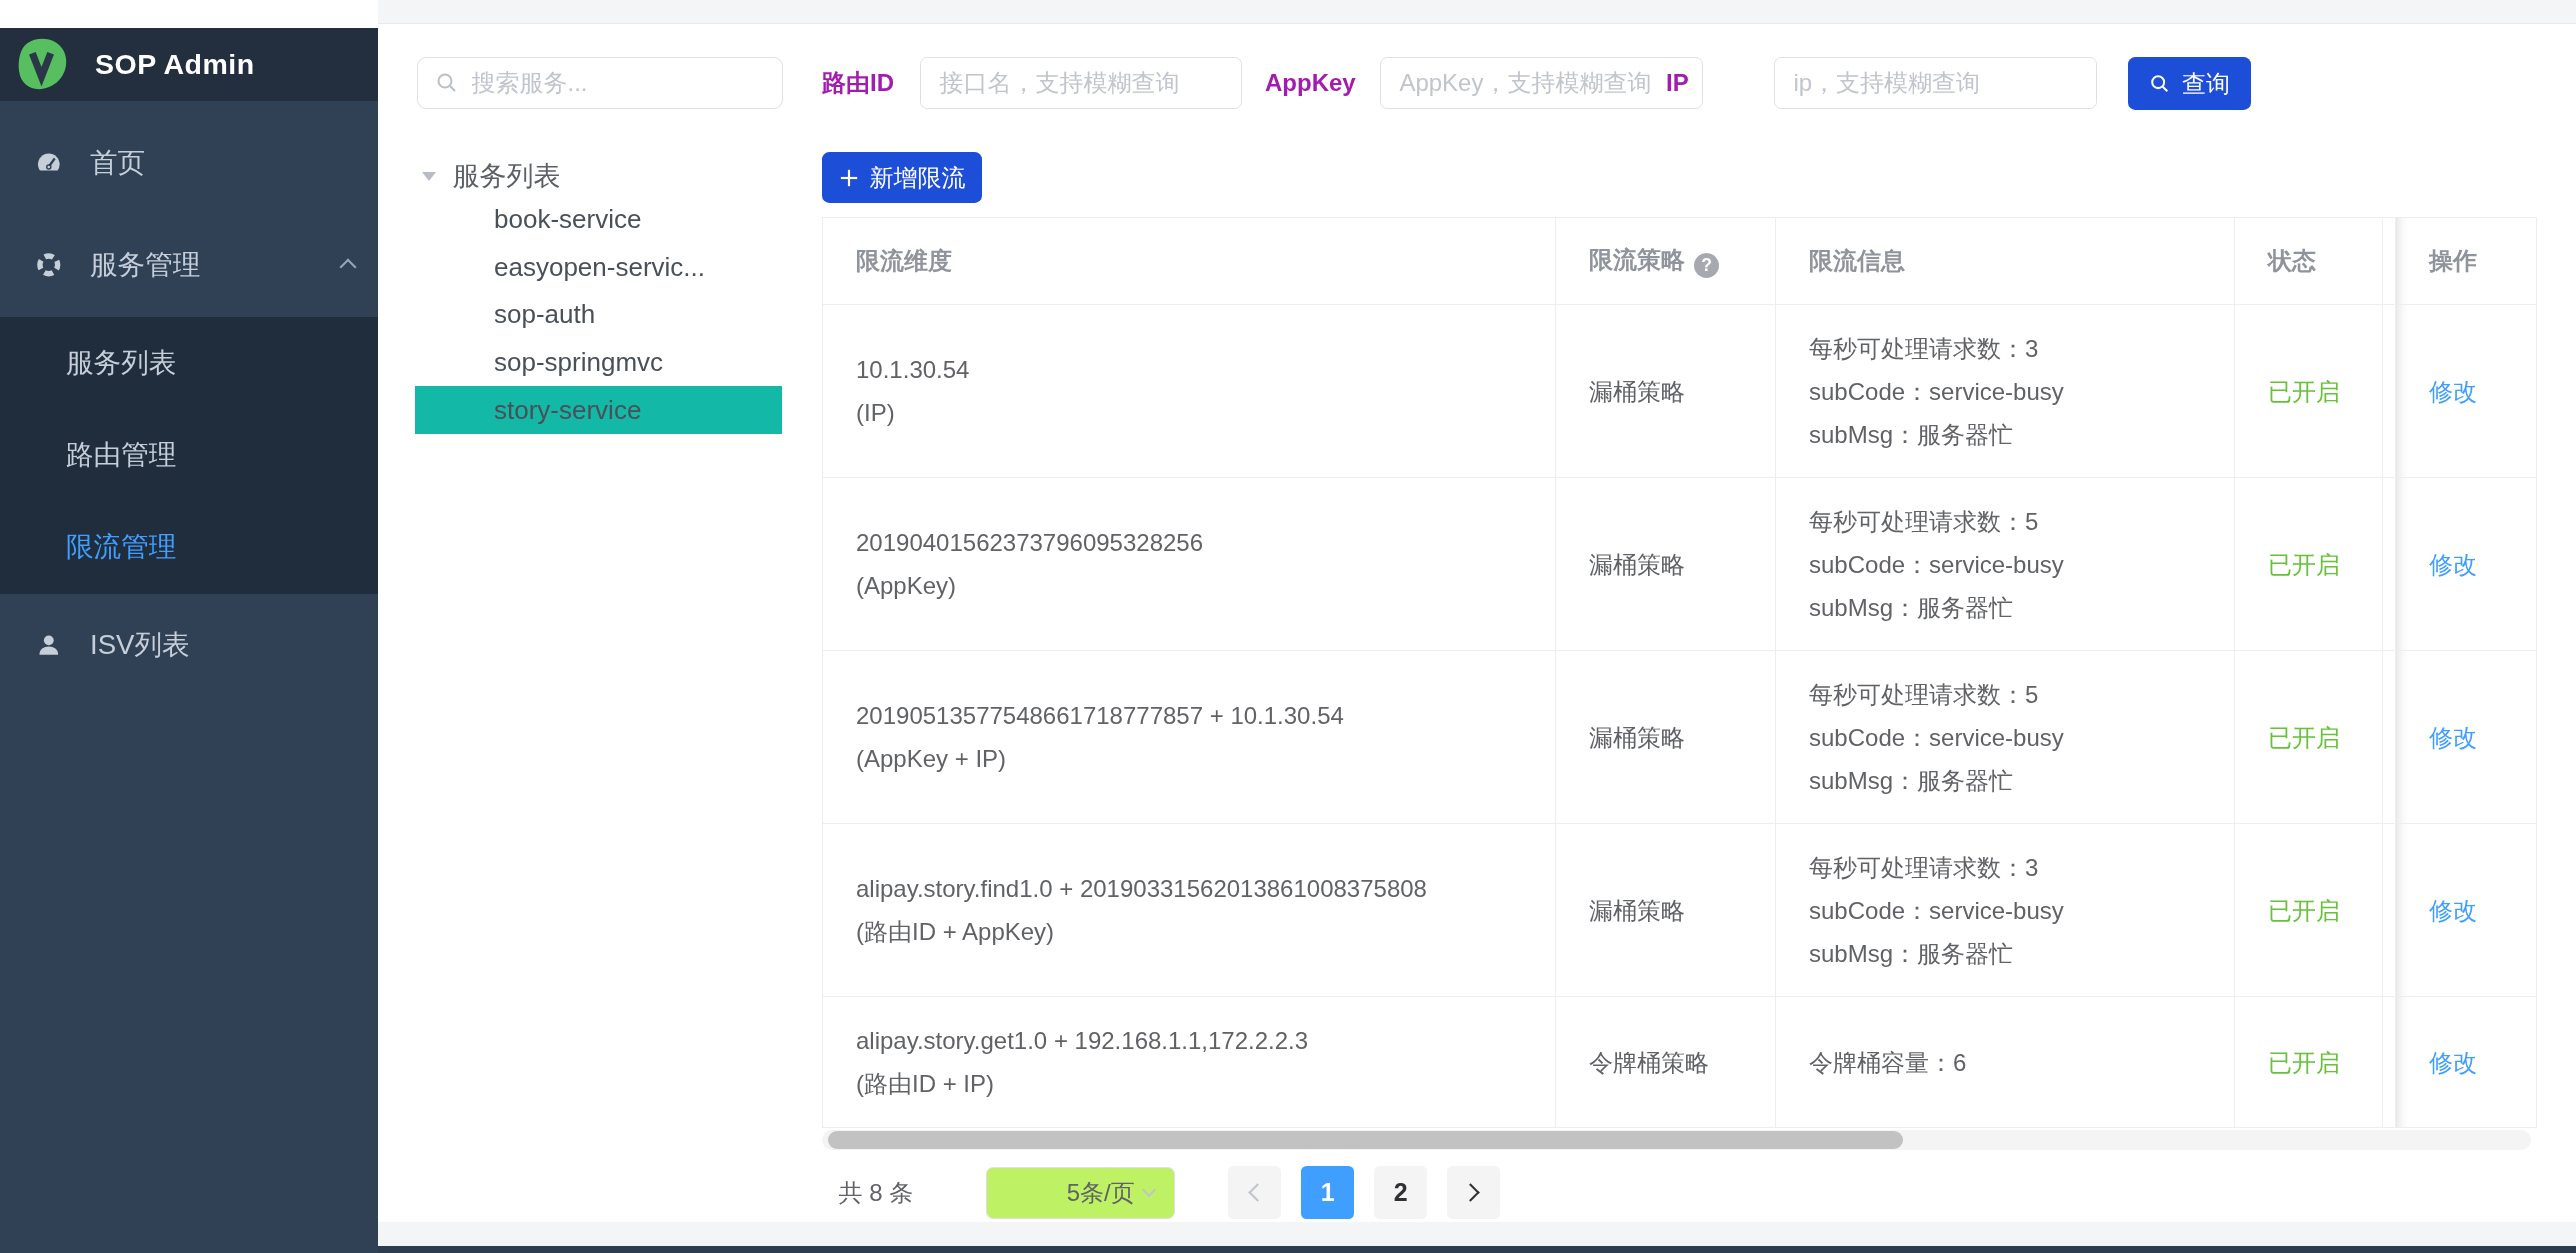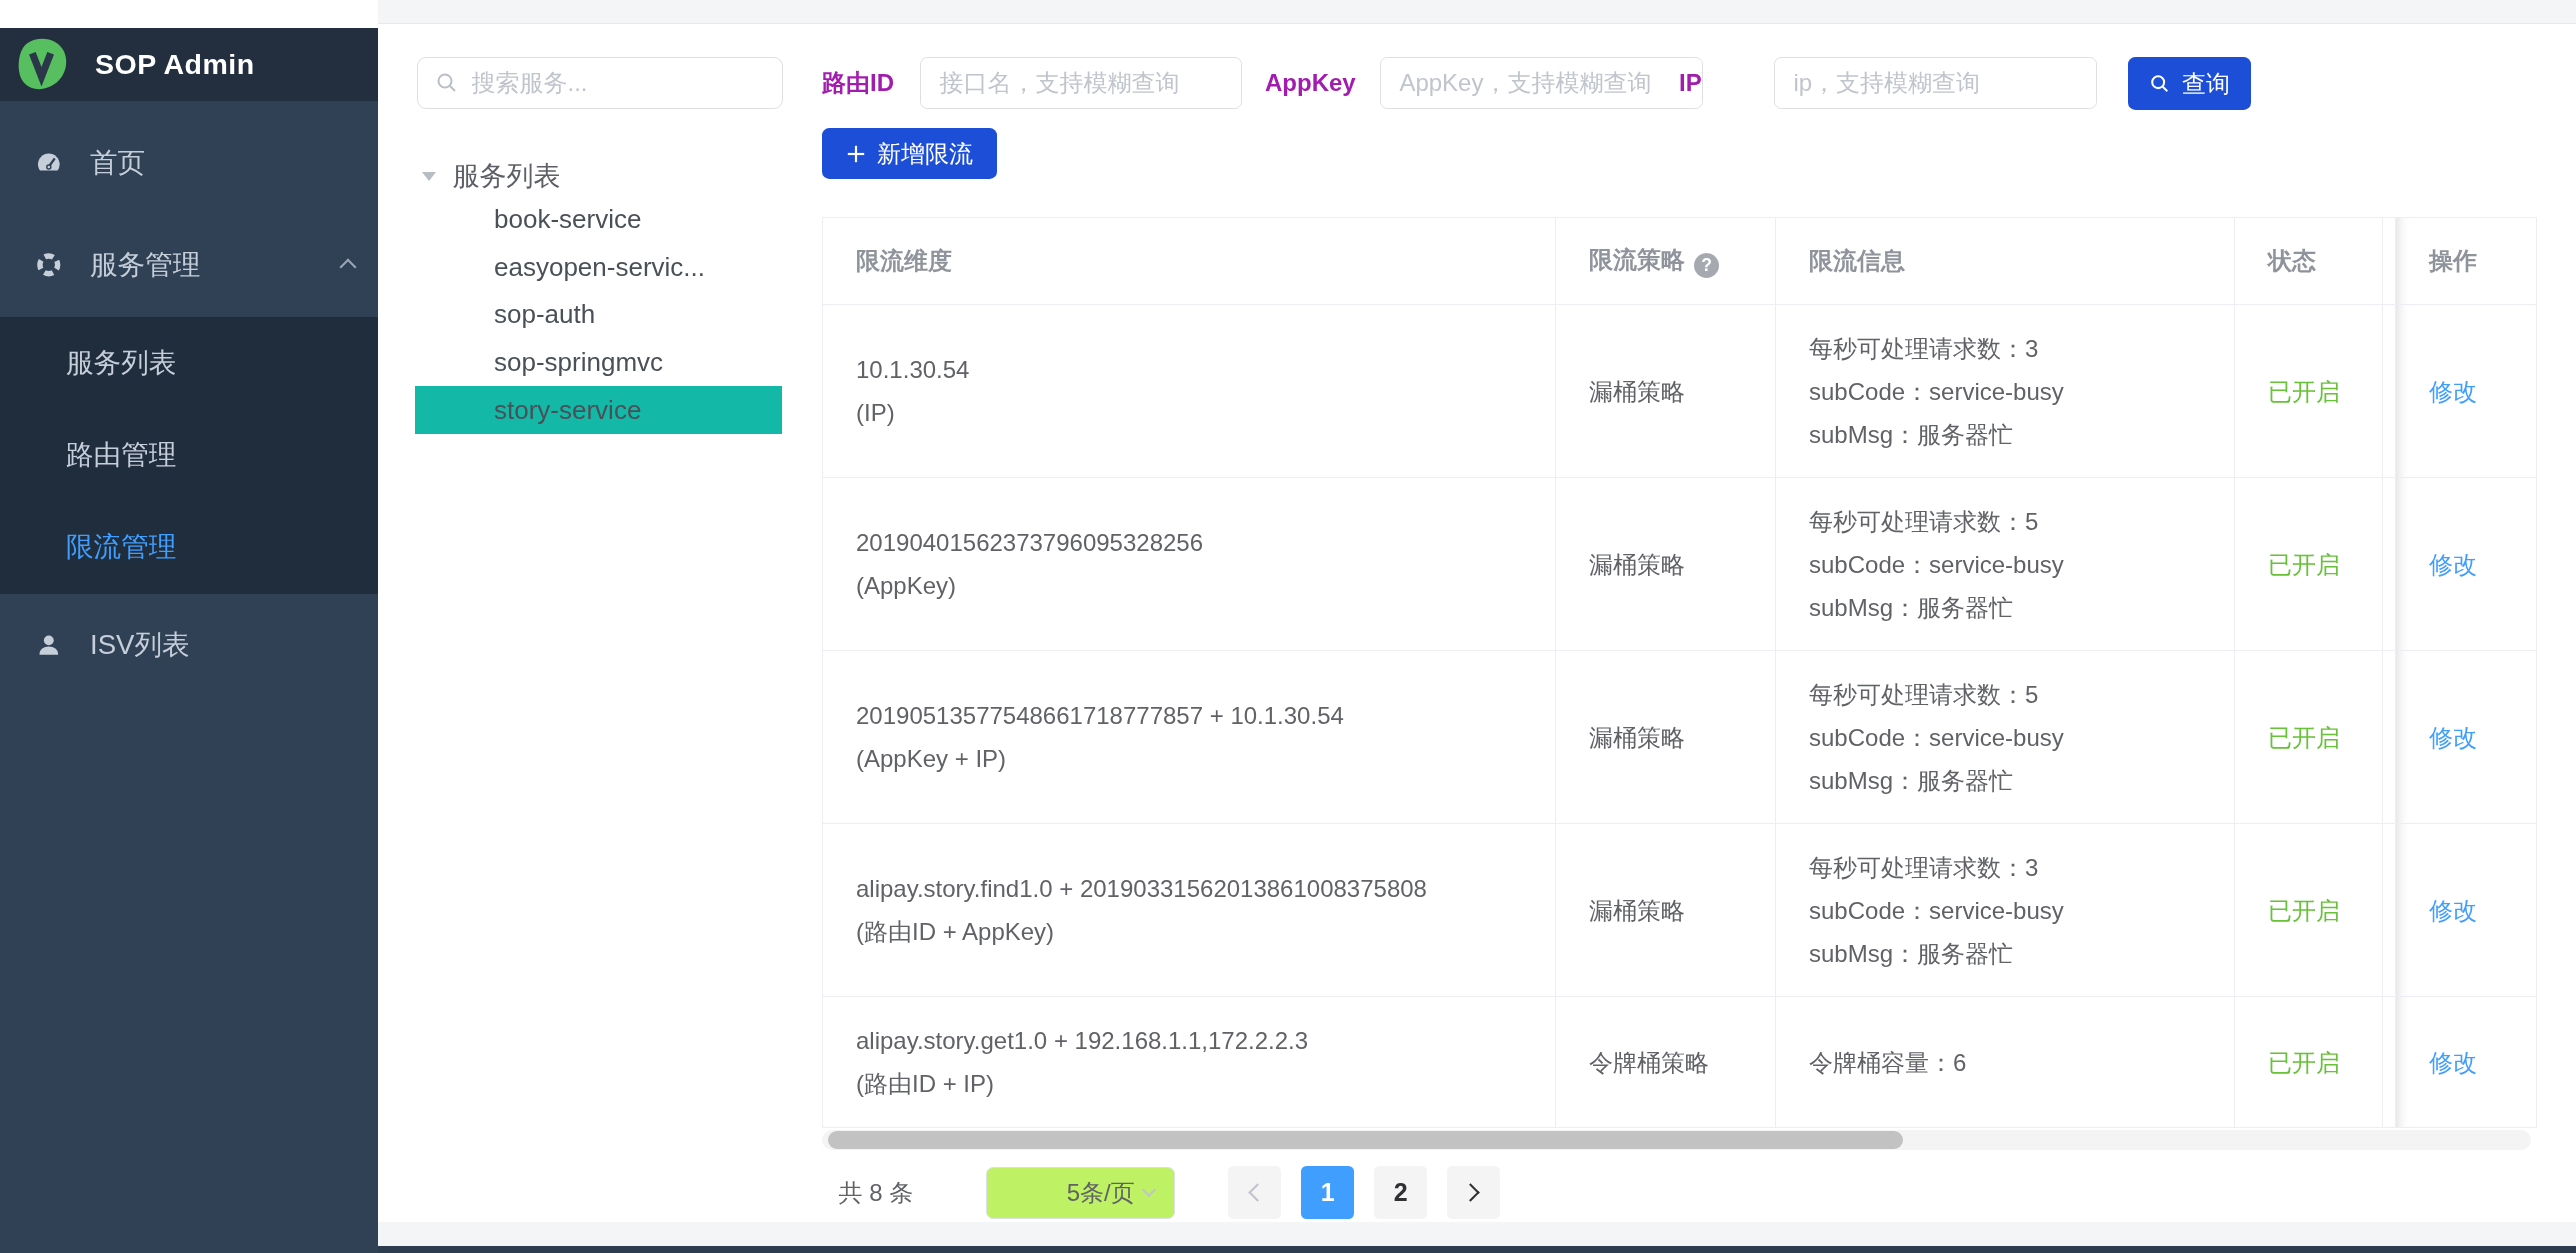--- a/index.html
+++ b/index.html
@@ -172,34 +172,34 @@
 
     <section>
       <span class="flabel" style="left:444px;">路由ID</span>
       <div class="finput" style="left:542px; width:322px;">
         <input placeholder="接口名，支持模糊查询" style="">
       </div>
       <span class="flabel" style="left:887px;">AppKey</span>
       <div class="finput" style="left:1002px; width:323px;">
         <input placeholder="AppKey，支持模糊查询" style="">
       </div>
-      <span class="flabel" style="left:1288px;margin-left:13px;">IP</span>
+      <span class="flabel" style="left:1288px;">IP</span>
       <div class="finput" style="left:1396px; width:323px;">
         <input placeholder="ip，支持模糊查询" style="">
       </div>
       <button class="btn-primary" style="left:1750px; top:57px; width:123px; height:53px;">
         <svg width="22" height="22" viewBox="0 0 24 24">
           <circle cx="10" cy="10" r="6.5" fill="none" stroke="#fff" stroke-width="2.2"></circle>
           <line x1="15" y1="15" x2="20" y2="20" stroke="#fff" stroke-width="2.2"></line>
         </svg>
         <span>查询</span>
       </button>
     </section>
 
-    <button class="btn-primary" style="left:444px; top:128px; width:175px; height:51px;">
+    <button class="btn-primary" style="left:444px; top:152px; width:160px; height:51px;">
       <svg width="20" height="20" viewBox="0 0 22 22">
         <line x1="11" y1="2" x2="11" y2="20" stroke="#fff" stroke-width="2.4"></line>
         <line x1="2" y1="11" x2="20" y2="11" stroke="#fff" stroke-width="2.4"></line>
       </svg>
       <span>新增限流</span>
     </button>
 
     <table class="limit-table">
       <colgroup>
         <col style="width:733px">

